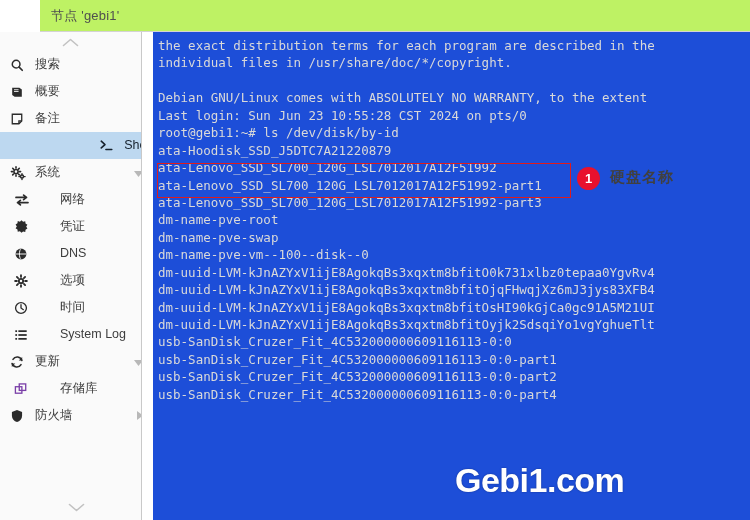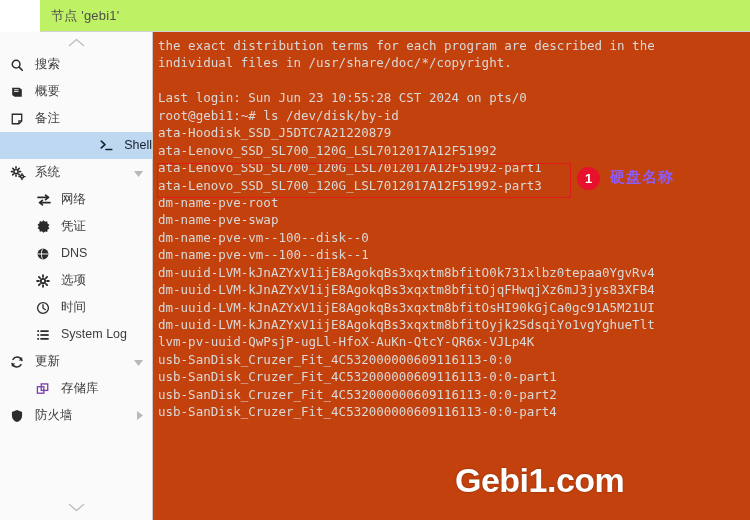--- a/index.html
+++ b/index.html
@@ -26,53 +26,53 @@
   .topbar-reload{
     position:absolute;right:2px;top:4px;width:24px;height:22px;
     border:1px solid #c8c8c8;border-radius:3px;background:#fdfdfd;
     box-sizing:border-box;
     display:flex;align-items:center;justify-content:center;
   }
   .topbar-reload svg{display:block;}
 
   
   .sidebar{
-    position:absolute;left:0;top:32px;width:153px;height:488px;
+    position:absolute;left:0;top:32px;width:142px;height:488px;
     background:#fafafa;border-right:1px solid #c9c9c9;
     box-sizing:border-box;overflow:hidden;
   }
   .scroll-arrow{
     height:19px;display:flex;align-items:center;justify-content:center;
     background:#fafafa;
   }
   .scroll-arrow.bottom{
     position:absolute;left:0;bottom:0;width:152px;height:26px;
   }
   .nav{position:absolute;left:0;top:19px;width:152px;}
   .nav-item{
     position:relative;height:27px;display:flex;align-items:center;
     box-sizing:border-box;padding-left:10px;
     font-size:12.5px;color:#3d3d3d;white-space:nowrap;
   }
-  .nav-item.indent{padding-left:36px;}
+  .nav-item.indent{padding-left:14px;gap:21px;}
   .nav-item.active{background:#bdd8f0;color:#16212d;justify-content:flex-end;}
   .nav-ico{
     width:20px;min-width:20px;display:inline-flex;align-items:center;
     justify-content:flex-start;margin-right:5px;
   }
   .nav-ico svg{display:block;}
   .nav-label{line-height:1;}
   .nav-caret{
     position:absolute;right:9px;top:50%;transform:translateY(-50%);
   }
 
   
   .term{
     position:absolute;left:153px;top:32px;width:597px;height:488px;
-    background:#c2410c;overflow:hidden;
+    background:#1d4ed8;overflow:hidden;
     font-family:"DejaVu Sans Mono","Liberation Mono",monospace;
     font-size:12.5px;line-height:17.45px;
     color:#d9d9d9;
     padding:5px 0 0 5px;
     box-sizing:border-box;
   }
   .term-line{white-space:pre;height:17.45px;}
   .cursor{
     display:inline-block;width:7px;height:13px;
     border:1px solid #d9d9d9;box-sizing:border-box;
@@ -88,21 +88,21 @@
   .anno-badge{
     position:absolute;left:577px;top:167px;
     width:23px;height:23px;border-radius:50%;
     background:#e8112d;color:#fff;
     font-size:13px;font-weight:bold;
     display:flex;align-items:center;justify-content:center;
     font-family:"Liberation Sans",sans-serif;
   }
   .anno-text{
     position:absolute;left:610px;top:168px;
-    color:#8b5cf6;font-size:15px;font-weight:bold;
+    color:#404040;font-size:15px;font-weight:bold;
     font-family:"Liberation Sans",sans-serif;
     white-space:nowrap;letter-spacing:1px;
   }
 
   
   .watermark{
     position:absolute;left:455px;top:461px;
     font-family:"Liberation Sans",sans-serif;
     font-size:34px;font-weight:bold;color:#ffffff;
     letter-spacing:-0.5px;white-space:nowrap;
@@ -296,35 +296,34 @@
           <path d="M1.5 1.5 8.5 7.5 15.5 1.5"></path>
         </svg>
       </span>
     </div>
   </div>
 
   <div class="term">
       <div class="term-line">the exact distribution terms for each program are described in the</div>
       <div class="term-line">individual files in /usr/share/doc/*/copyright.</div>
       <div class="term-line"></div>
+      <div class="term-line">Debian GNU/Linux comes with ABSOLUTELY NO WARRANTY, to the extent</div>
       <div class="term-line">Last login: Sun Jun 23 10:55:28 CST 2024 on pts/0</div>
       <div class="term-line">root@gebi1:~# ls /dev/disk/by-id</div>
       <div class="term-line">ata-Hoodisk_SSD_J5DTC7A21220879</div>
       <div class="term-line">ata-Lenovo_SSD_SL700_120G_LSL7012017A12F51992</div>
       <div class="term-line">ata-Lenovo_SSD_SL700_120G_LSL7012017A12F51992-part1</div>
       <div class="term-line">ata-Lenovo_SSD_SL700_120G_LSL7012017A12F51992-part3</div>
       <div class="term-line">dm-name-pve-root</div>
       <div class="term-line">dm-name-pve-swap</div>
       <div class="term-line">dm-name-pve-vm--100--disk--0</div>
-      <div class="term-line">dm-name-pve-vm--100--disk--1</div>
       <div class="term-line">dm-uuid-LVM-kJnAZYxV1ijE8AgokqBs3xqxtm8bfitO0k731xlbz0tepaa0YgvRv4</div>
       <div class="term-line">dm-uuid-LVM-kJnAZYxV1ijE8AgokqBs3xqxtm8bfitOjqFHwqjXz6mJ3jys83XFB4</div>
       <div class="term-line">dm-uuid-LVM-kJnAZYxV1ijE8AgokqBs3xqxtm8bfitOsHI90kGjCa0gc91A5M21UI</div>
       <div class="term-line">dm-uuid-LVM-kJnAZYxV1ijE8AgokqBs3xqxtm8bfitOyjk2SdsqiYo1vgYghueTlt</div>
-      <div class="term-line">lvm-pv-uuid-QwPsjP-ugLl-HfoX-AuKn-QtcY-QR6x-VJLp4K</div>
       <div class="term-line">usb-SanDisk_Cruzer_Fit_4C532000000609116113-0:0</div>
       <div class="term-line">usb-SanDisk_Cruzer_Fit_4C532000000609116113-0:0-part1</div>
       <div class="term-line">usb-SanDisk_Cruzer_Fit_4C532000000609116113-0:0-part2</div>
       <div class="term-line">usb-SanDisk_Cruzer_Fit_4C532000000609116113-0:0-part4</div>
     </div>
 
   <div class="anno-box"></div>
   <div class="anno-badge">1</div>
   <div class="anno-text">硬盘名称</div>
 

